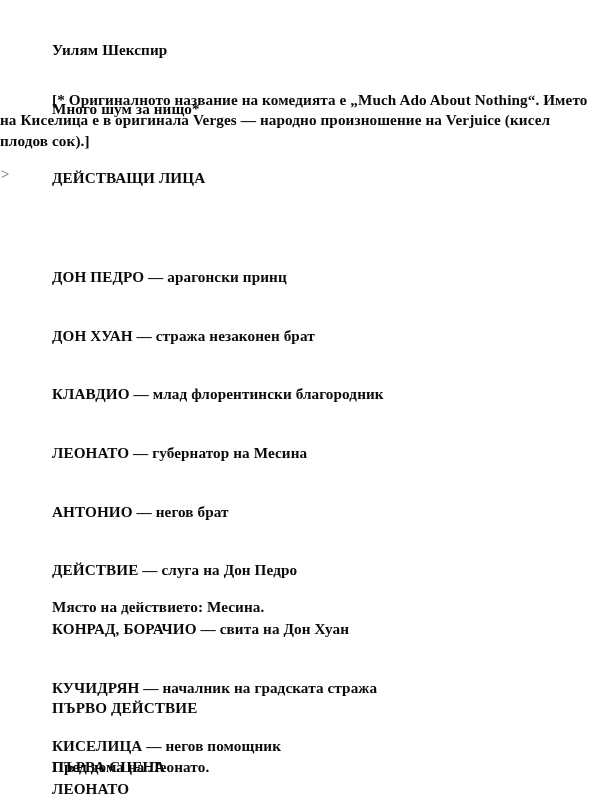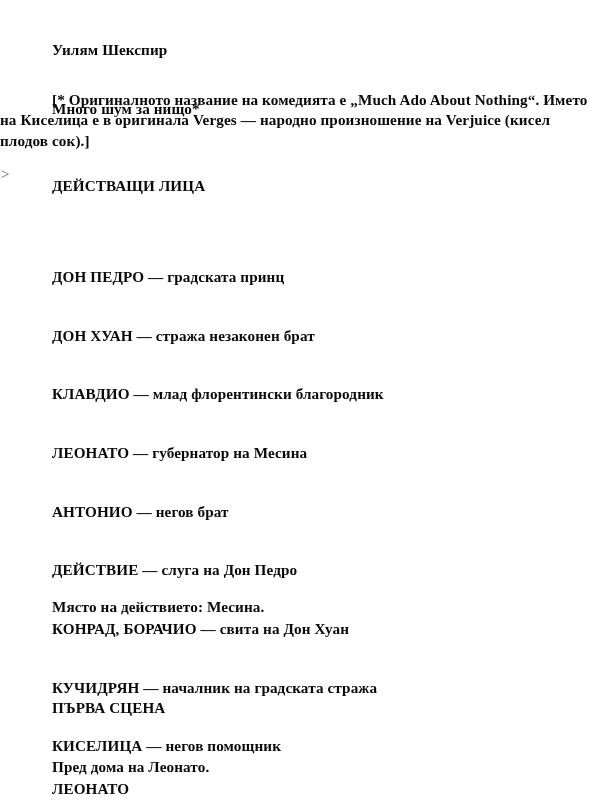--- a/index.html
+++ b/index.html
@@ -54,21 +54,21 @@
   .caret-mark {
     left: 1px;
     top: 165px;
     font-weight: normal;
     font-size: 15px;
     color: #555a5e;
   }
 
   .heading-cast {
     left: 52px;
-    top: 176px;
+    top: 168px;
   }
 
   .cast-list {
     left: 52px;
     top: 228px;
     width: 540px;
     line-height: 19.55px;
   }
   .cast-row { display: block; white-space: pre; }
 
@@ -106,41 +106,42 @@
     <span class="title-line">Много шум за нищо*</span>
   </div>
 
   <div class="blk footnote">[* Оригиналното название на комедията е „Much Ado About Nothing“. Името на Киселица е в оригинала Verges — народно произношение на Verjuice (кисел плодов сок).]</div>
 
   <div class="blk caret-mark">&gt;</div>
 
   <div class="blk heading-cast">ДЕЙСТВАЩИ ЛИЦА</div>
 
   <div class="blk cast-list">
-    <span class="cast-row">ДОН ПЕДРО — градската принц</span>
+    <span class="cast-row">ДОН ПЕДРО — арагонски принц</span>
     <span class="cast-row">ДОН ХУАН — стража незаконен брат</span>
     <span class="cast-row">КЛАВДИО — млад флорентински благородник</span>
     <span class="cast-row">ЛЕОНАТО — губернатор на Месина</span>
     <span class="cast-row">АНТОНИО — негов брат</span>
     <span class="cast-row">ДЕЙСТВИЕ — слуга на Дон Педро</span>
     <span class="cast-row">КОНРАД, БОРАЧИО — свита на Дон Хуан</span>
     <span class="cast-row">КУЧИДРЯН — началник на градската стража</span>
     <span class="cast-row">КИСЕЛИЦА — негов помощник</span>
     
     
     
     
     
     
     
   </div>
 
   <div class="blk setting-line">Място на действието: Месина.</div>
 
   <div class="blk act-block">
+    <span class="act-line">ПЪРВО ДЕЙСТВИЕ</span>
     <span class="act-line">ПЪРВА СЦЕНА</span>
   </div>
 
   <div class="blk stage-block">
     <span class="stage-line">Пред дома на Леонато.</span>
     
   </div>
 
   <div class="blk speaker-line">ЛЕОНАТО</div>
 

